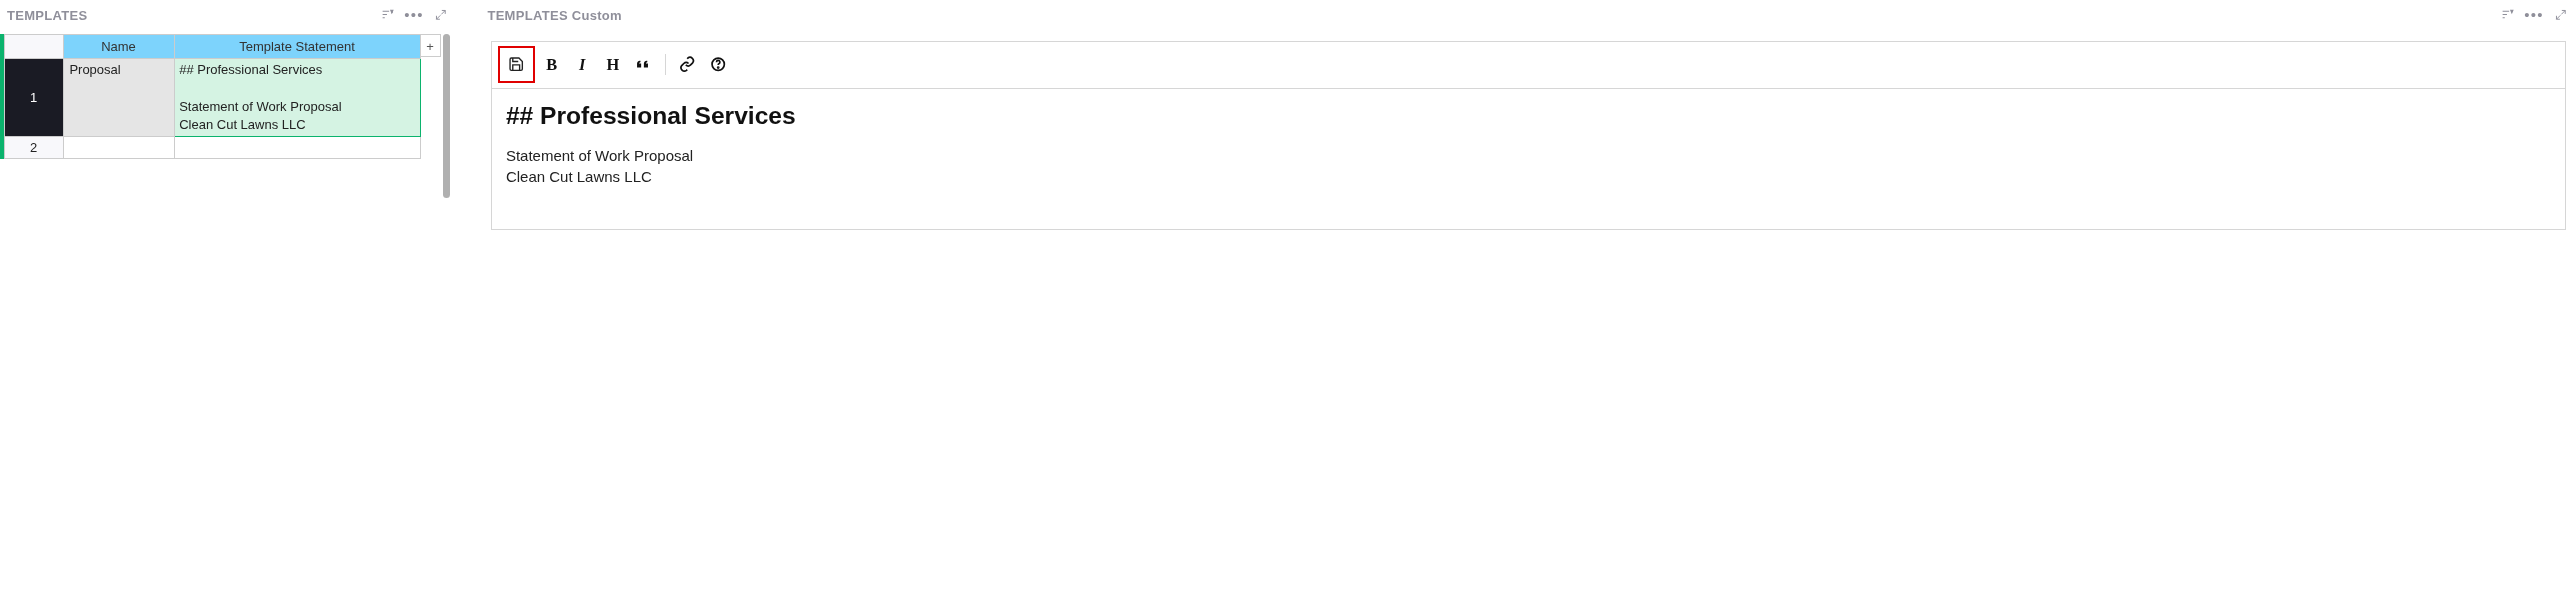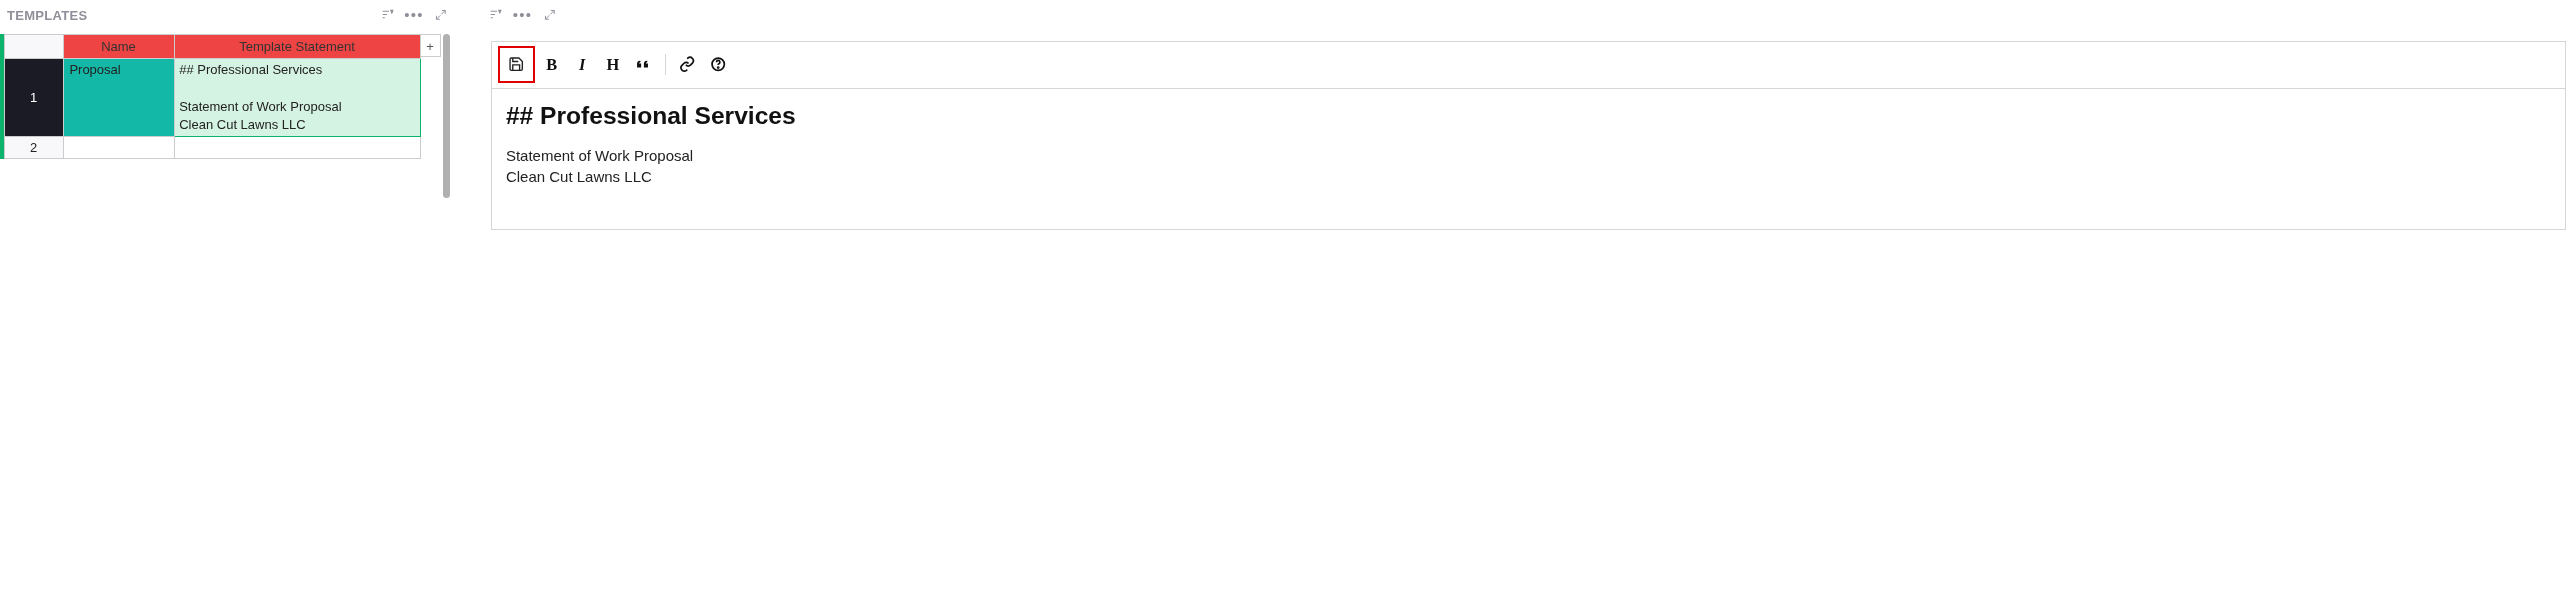--- a/index.html
+++ b/index.html
@@ -68,21 +68,21 @@
       width: 416px;
       table-layout: fixed;
     }
     th, td {
       border: 0.6px solid #ccc;
       font-size: 13px;
       vertical-align: top;
       text-align: left;
     }
     th {
-      background: #ef4444;
+      background: #7dd3fc;
       font-weight: 400;
       text-align: center;
       height: 23.4px;
       line-height: 23.4px;
       color: #333;
     }
     .col-rownum { width: 59px; }
     .col-name { width: 111px; }
     .col-tf { width: 246px; }
     .rownum {
@@ -101,21 +101,21 @@
       color: #222;
       background: #fff;
     }
     td.cell.sel {
       background: #d5f3e3;
       border: 1.8px solid #0bb36d;
       padding: 2.3px 4.7px;
     }
     td.name-cell {
       padding: 3.5px 5.9px;
-      background: #14b8a6;
+      background: #e5e5e5;
       margin-top: 29px;
     }
     .add-col {
       width: 20px;
       border: 0.6px solid #ccc;
       border-left: none;
       text-align: center;
       font-size: 13px;
       color: #555;
       background: #fff;
@@ -256,20 +256,21 @@
       </div>
     </div>
     <div class="vscroll">
       <div class="vscroll-thumb"></div>
     </div>
   </div>
 </div>
 
 <div class="panel panel-right">
   <div class="panel-header">
+    <div class="panel-title">TEMPLATES Custom</div>
     <div class="panel-actions">
       <div class="icon-btn">
         <svg viewBox="0 0 24 24" fill="none" stroke="#8f8f9a" stroke-width="2">
             <path d="M3 6h12M3 12h8M3 18h4"></path>
             <polygon points="18,4 22,4 20,9" fill="#8f8f9a"></polygon>
           </svg>
       </div>
       <div class="icon-btn dots">•••</div>
       <div class="icon-btn expand-icon">
         <svg viewBox="0 0 24 24" stroke="#8f8f9a" stroke-width="2" fill="none">

